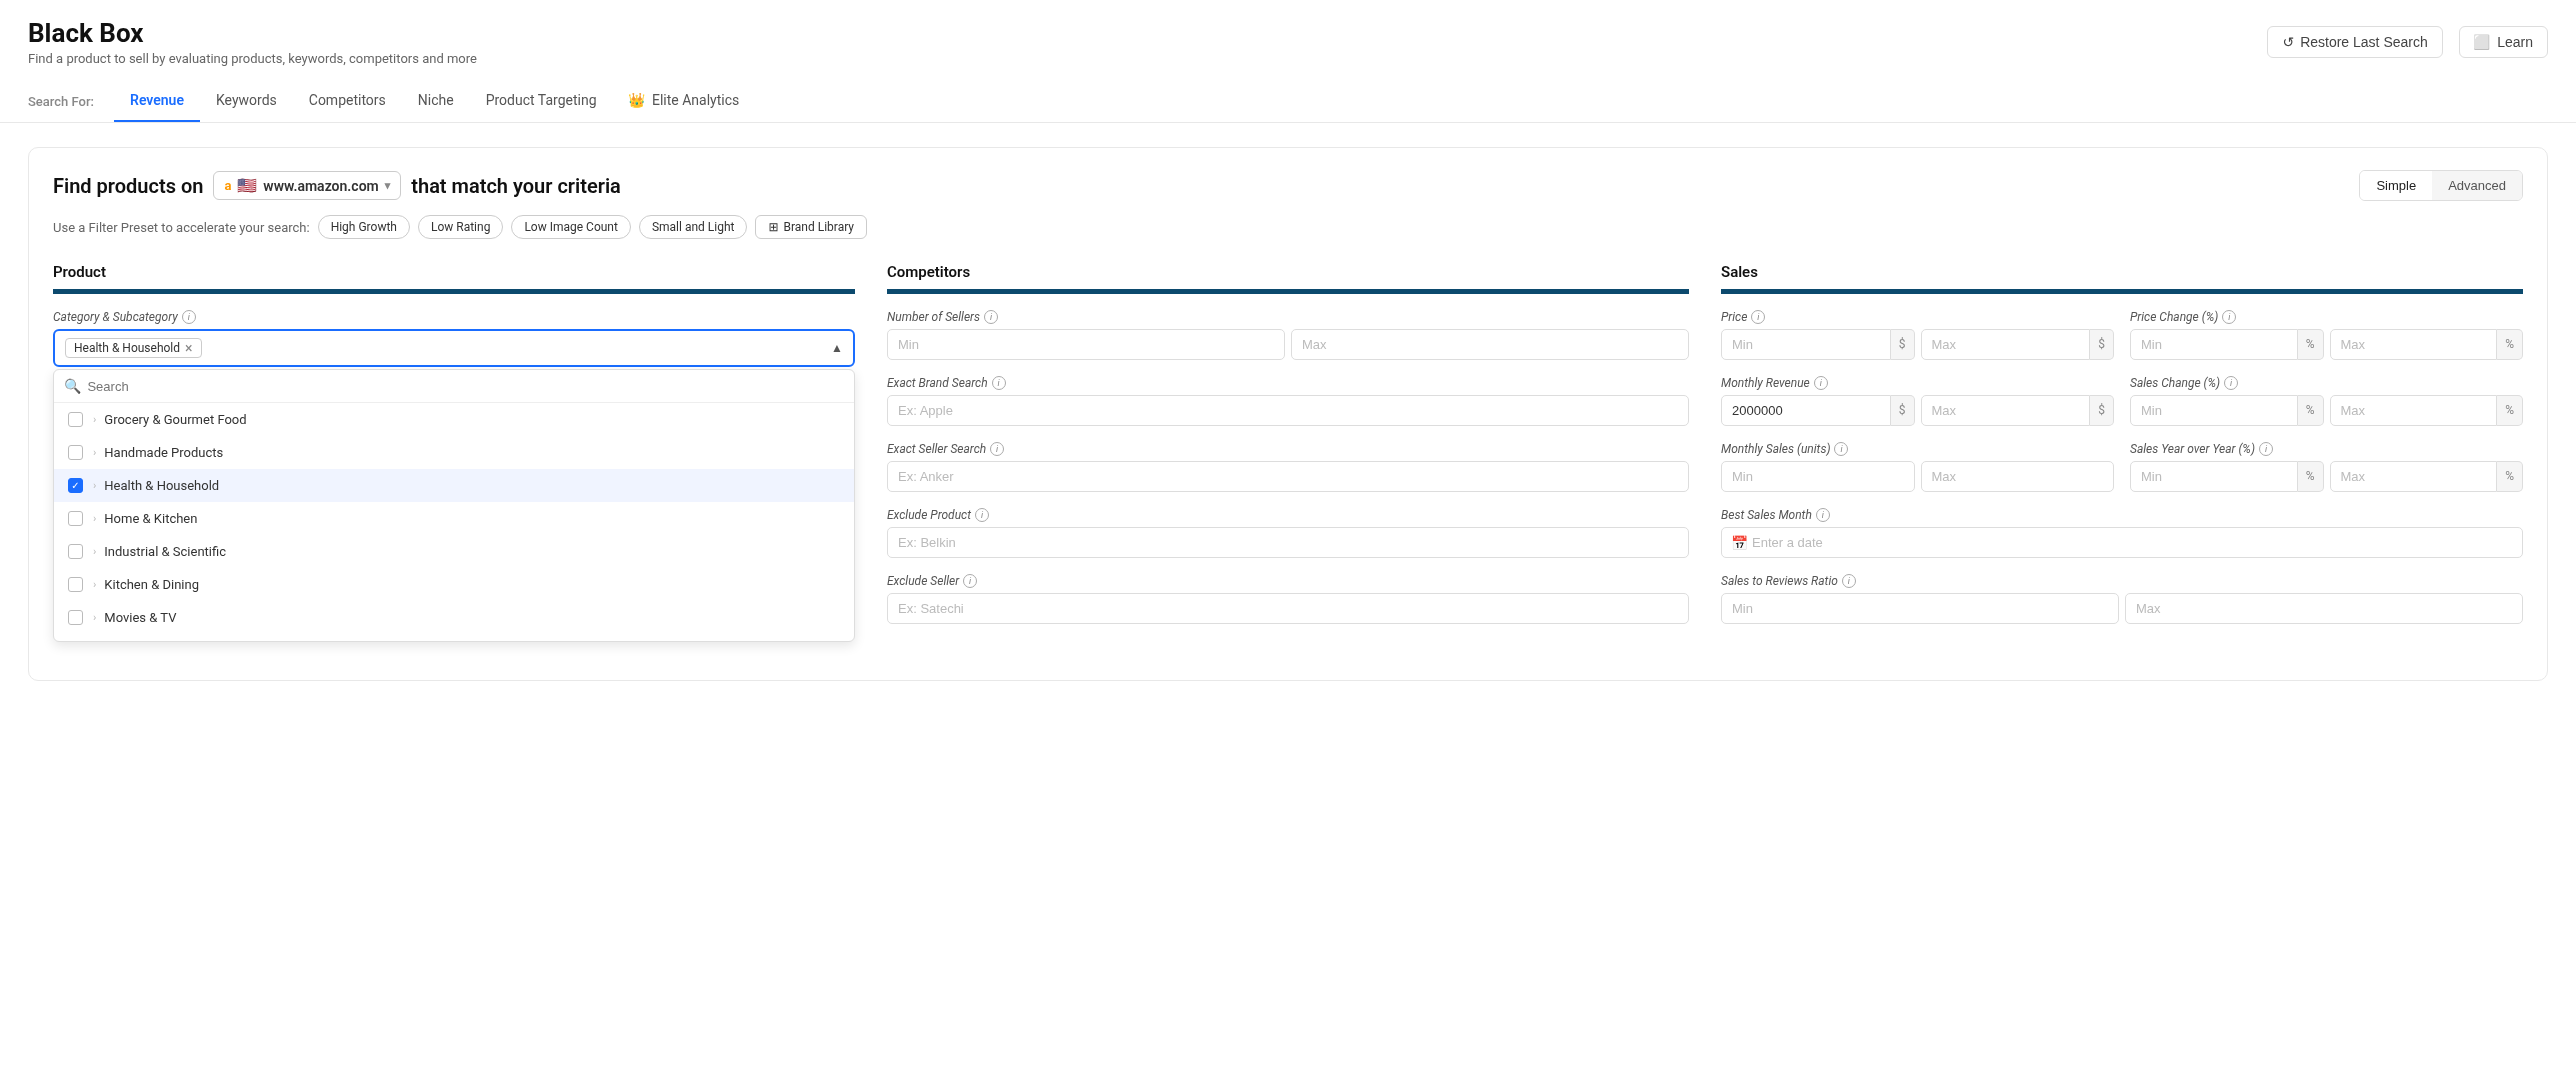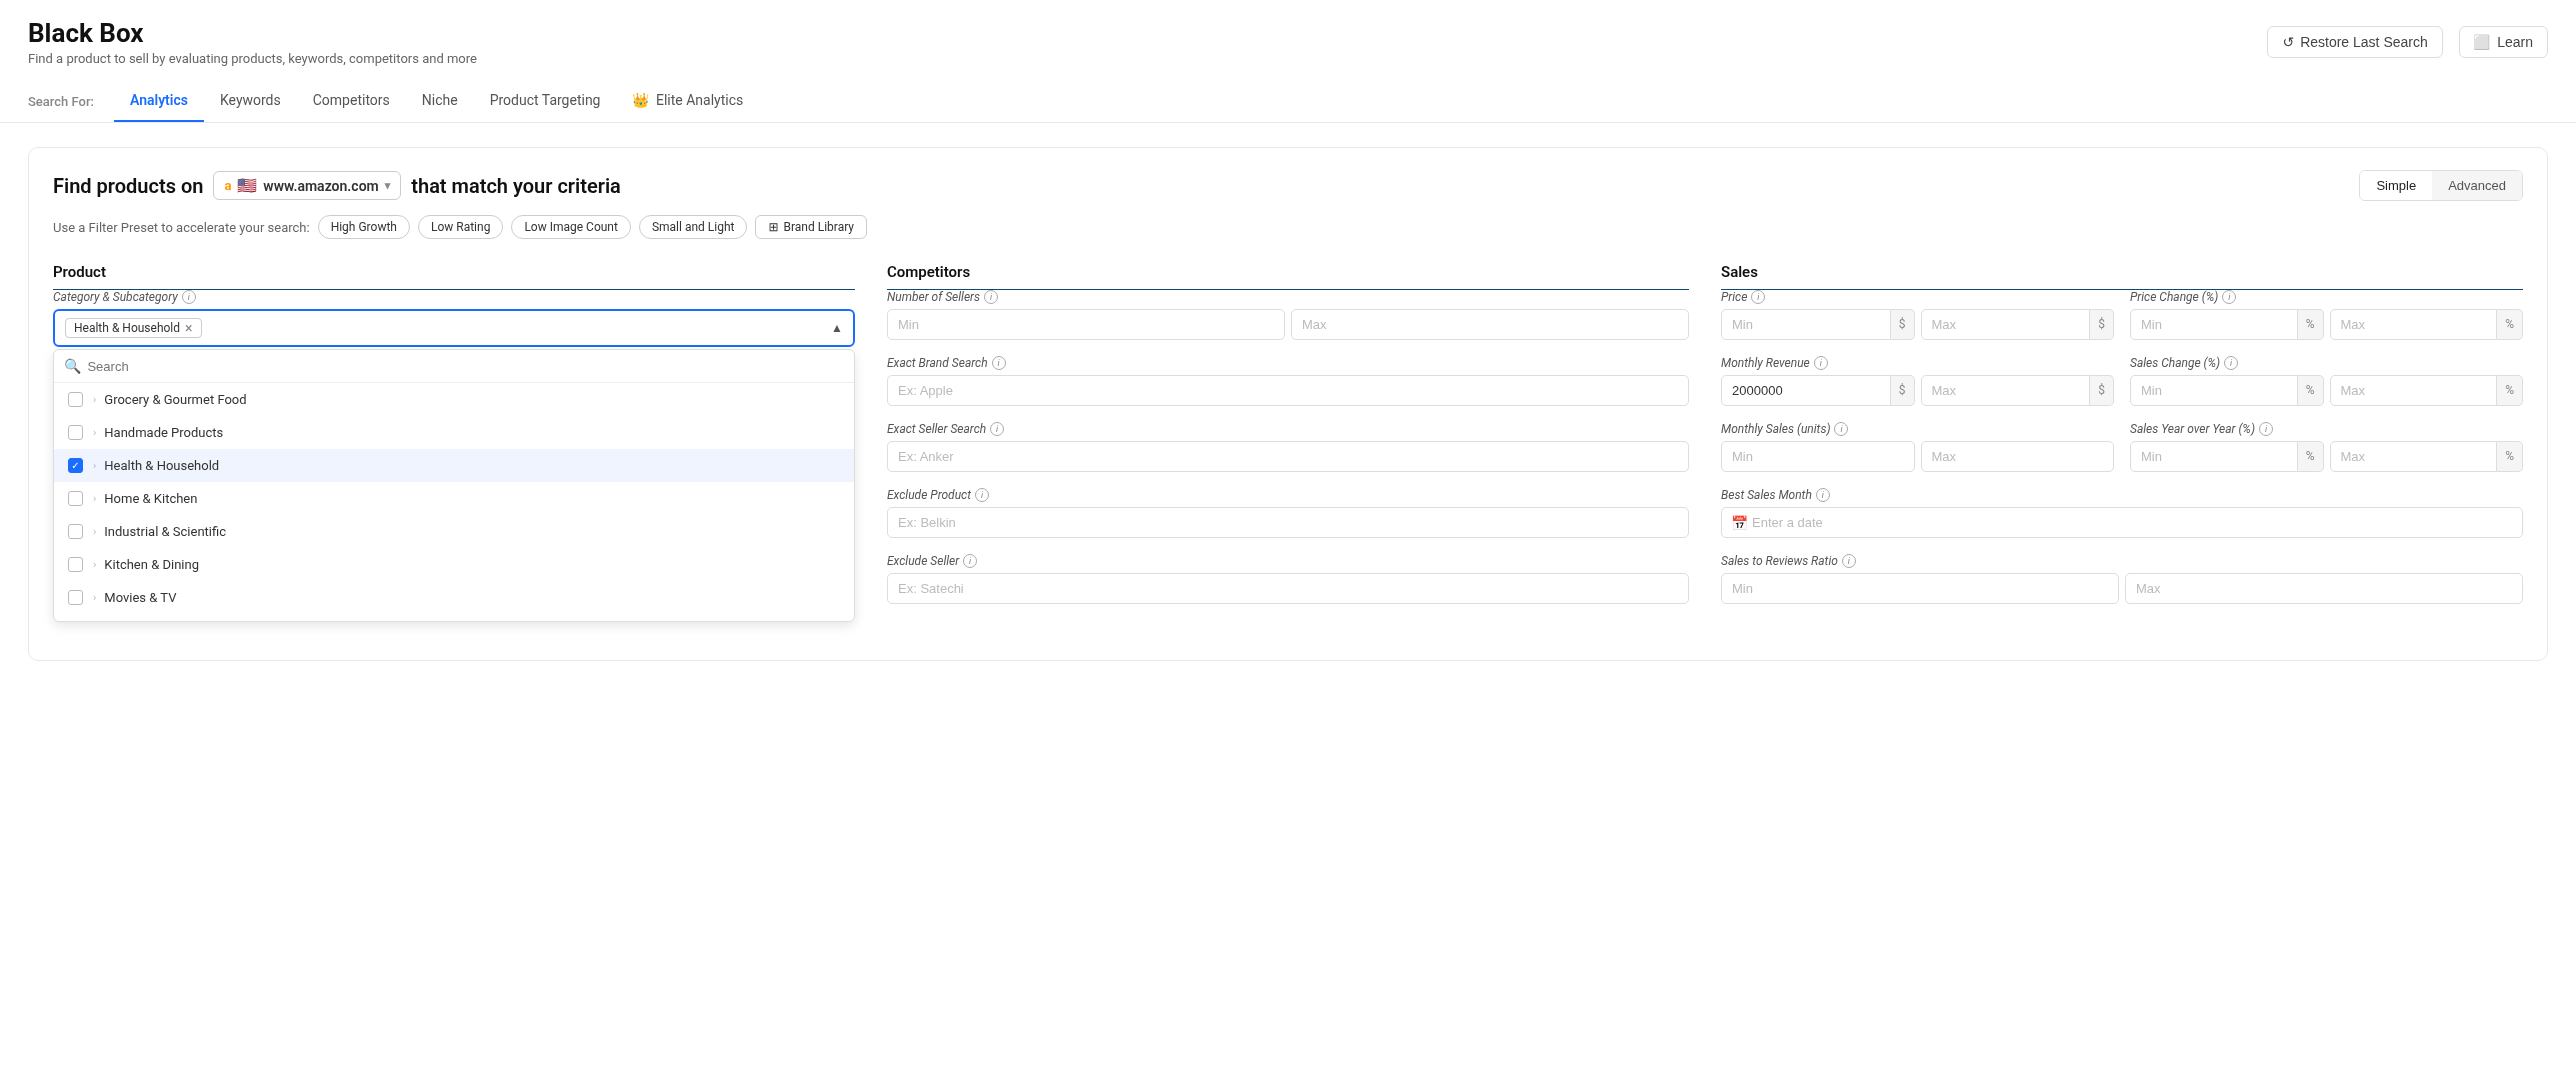--- a/index.html
+++ b/index.html
@@ -33,21 +33,21 @@
 
     
     .filter-presets { display: flex; align-items: center; gap: 8px; flex-wrap: wrap; margin-top: 4px; }
     .preset-label { font-size: 13px; color: #666; }
     .preset-chip { border: 1px solid #ccc; border-radius: 20px; padding: 4px 12px; font-size: 12px; color: #333; cursor: pointer; background: #fff; }
     .filter-library-btn { display: flex; align-items: center; gap: 5px; border: 1px solid #ccc; border-radius: 6px; padding: 4px 12px; font-size: 12px; color: #333; cursor: pointer; background: #fff; }
 
     
     .filters-grid { display: grid; grid-template-columns: 1fr 1fr 1fr; gap: 0 32px; margin-top: 24px; }
 
-    .section-title { font-size: 15px; font-weight: 600; color: #111; padding-bottom: 8px; border-bottom: 1px solid #0c4a6e; }
+    .section-title { font-size: 15px; font-weight: 600; color: #111; margin-bottom: 16px; padding-bottom: 8px; border-bottom: 5px solid #0c4a6e; }
 
     .field-group { margin-bottom: 16px; }
     .field-label { font-size: 12px; color: #555; margin-bottom: 5px; display: flex; align-items: center; gap: 4px; font-style: italic; }
     .info-icon { display: inline-flex; align-items: center; justify-content: center; width: 14px; height: 14px; border-radius: 50%; border: 1px solid #aaa; font-size: 9px; color: #888; cursor: pointer; }
     .input-row { display: flex; gap: 6px; align-items: center; }
     .field-input { border: 1px solid #ddd; border-radius: 5px; padding: 7px 10px; font-size: 13px; color: #333; background: #fff; width: 100%; }
     .field-input::placeholder { color: #bbb; }
     .input-suffix { font-size: 12px; color: #888; background: #f5f5f5; border: 1px solid #ddd; border-left: none; border-radius: 0 5px 5px 0; padding: 7px 8px; }
     .input-with-suffix { display: flex; flex: 1; }
     .input-with-suffix .field-input { border-radius: 5px 0 0 5px; }
@@ -88,21 +88,21 @@
     <button class="header-btn">
       <span>⬜</span>
       <span>Learn</span>
     </button>
   </div>
 </div>
 
 <nav class="nav">
   <span class="nav-label">Search For:</span>
   <div class="nav-item active">
-    <span>Analytics</span>
+    <span>Revenue</span>
   </div>
   <div class="nav-item">
     <span>Keywords</span>
   </div>
   <div class="nav-item">
     <span>Competitors</span>
   </div>
   <div class="nav-item">
     <span>Niche</span>
   </div>

